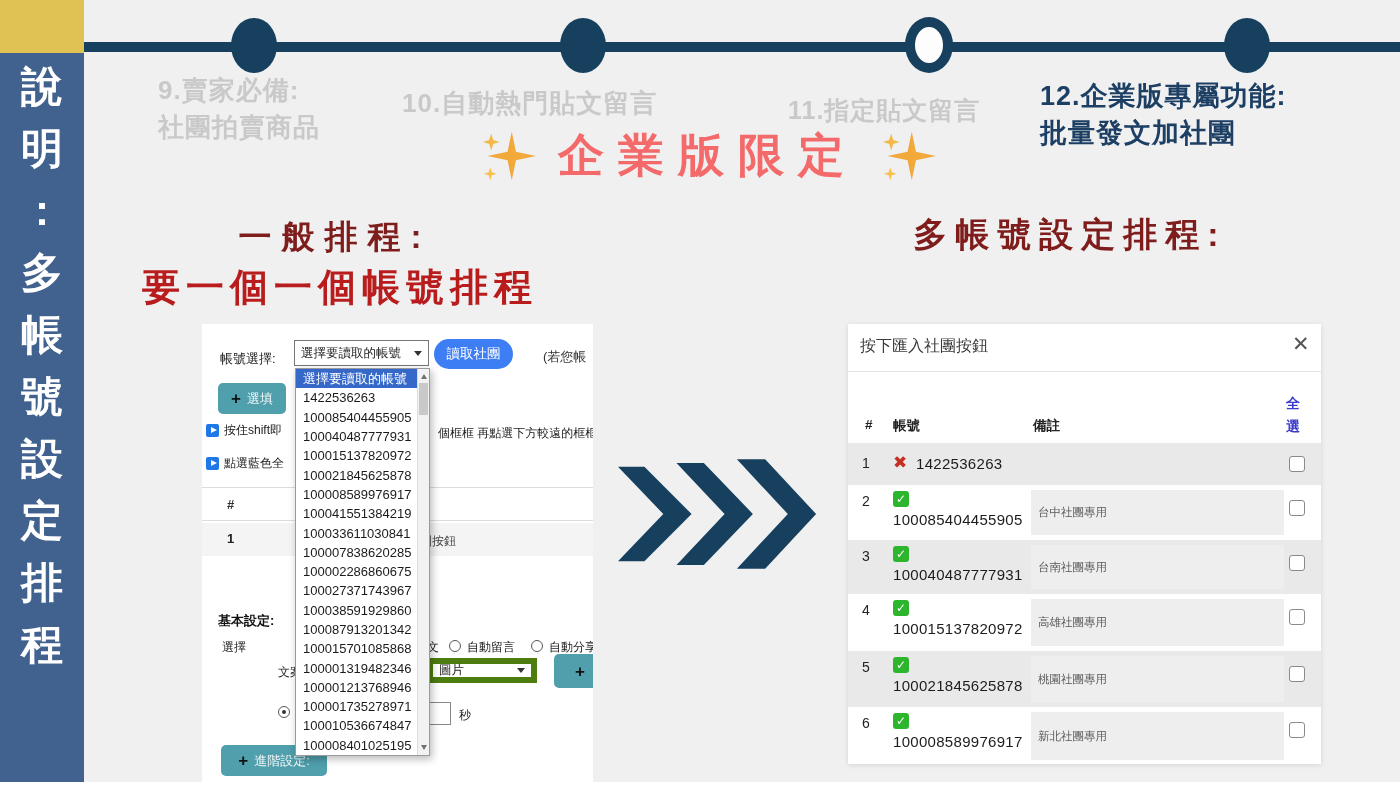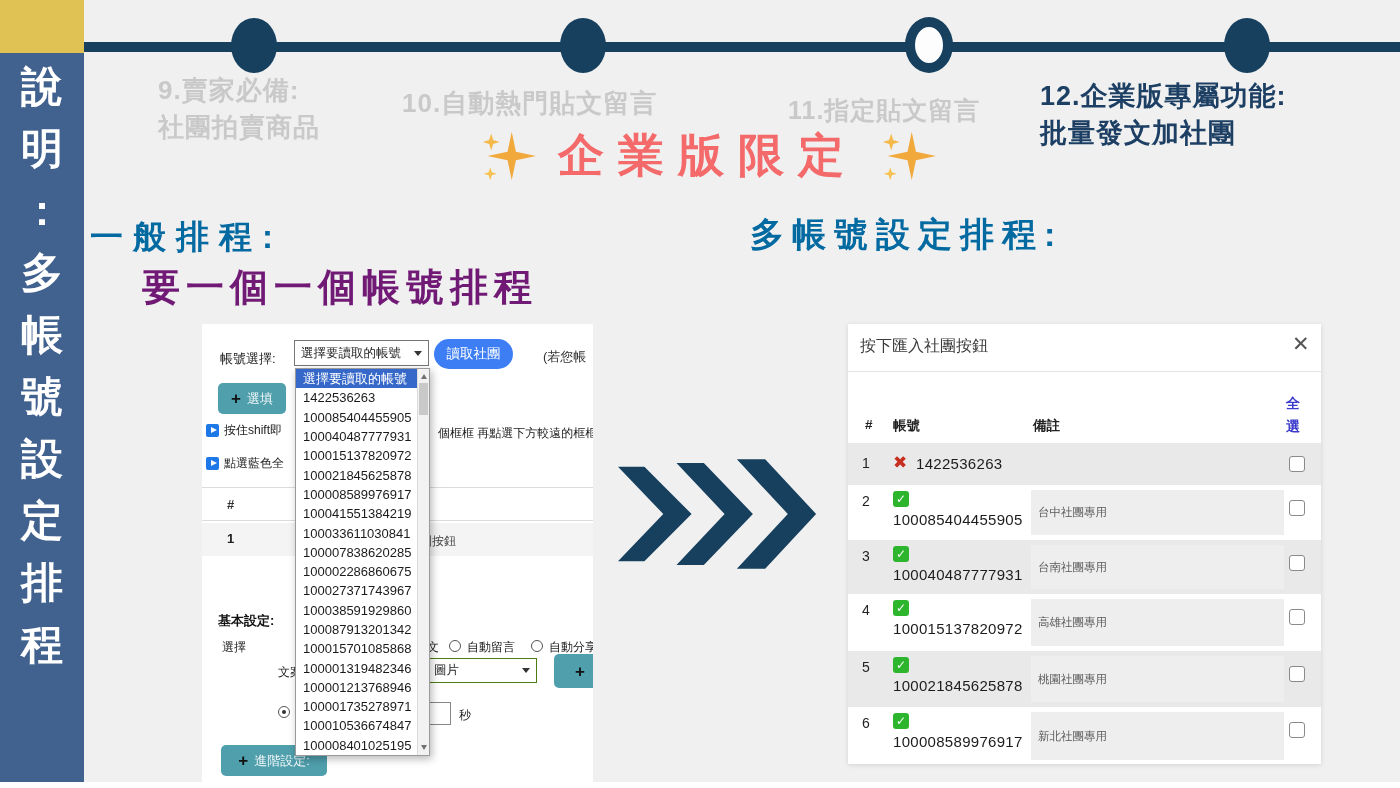--- a/index.html
+++ b/index.html
@@ -21,24 +21,24 @@
   .step.inactive{color:#c9c9c9;}
   .step.active{color:#1c3f63;text-align:left;}
   .step-line{display:block;}
 
   
   .banner{position:absolute;left:452px;top:124px;width:512px;height:64px;display:flex;
           align-items:center;justify-content:center;gap:22px;}
   .banner-text{color:#f4696a;font-size:46px;font-weight:900;letter-spacing:14px;white-space:nowrap;}
 
   
-  .col-head{position:absolute;text-align:left;font-weight:900;color:#0369a1;white-space:nowrap;}
+  .col-head{position:absolute;text-align:center;font-weight:900;color:#7f1d1d;white-space:nowrap;}
   .col-head.left{left:90px;top:215px;width:490px;font-size:33px;letter-spacing:10px;}
   .col-head.right{left:750px;top:212px;width:640px;font-size:34px;letter-spacing:8px;}
-  .col-sub{position:absolute;text-align:center;font-weight:900;color:#701a75;white-space:nowrap;}
+  .col-sub{position:absolute;text-align:center;font-weight:900;color:#b91c1c;white-space:nowrap;}
   .col-sub.left{left:60px;top:262px;width:560px;font-size:38px;letter-spacing:6px;}
   .col-sub.right{left:730px;top:262px;width:670px;font-size:38px;letter-spacing:3px;}
 
   
   .chevrons{position:absolute;left:618px;top:458px;}
 
   
   .lp{position:absolute;left:202px;top:324px;width:391px;height:464px;background:#ffffff;overflow:hidden;}
   .lp *{box-sizing:border-box;}
   .lp .txt{font-size:13px;color:#222;}
@@ -63,21 +63,21 @@
   .lp-hint2{left:4px;top:131px;}
   .hr{position:absolute;left:0;width:391px;height:1px;background:#dcdcdc;}
   .lp-hash{position:absolute;left:25px;top:173px;font-size:13px;font-weight:700;color:#333;}
   .lp-band{position:absolute;left:0;top:199px;width:391px;height:33px;background:#f4f4f4;}
   .lp-one{position:absolute;left:25px;top:207px;font-size:13px;font-weight:700;color:#222;}
   .lp-rowtext{position:absolute;left:158px;top:209px;font-size:12px;color:#444;white-space:nowrap;}
   .lp-basic{position:absolute;left:16px;top:288px;font-size:13px;font-weight:700;color:#111;}
   .small12{font-size:12px;color:#222;white-space:nowrap;}
   .radio{width:12px;height:12px;border:1.5px solid #555;border-radius:50%;background:#fff;position:absolute;}
   .radio.sel::after{content:"";position:absolute;left:2.5px;top:2.5px;width:4px;height:4px;border-radius:50%;background:#333;}
-  .lp-file-select{position:absolute;left:225px;top:334px;width:110px;height:25px;border:1px solid #4d7c0f;
+  .lp-file-select{position:absolute;left:225px;top:334px;width:110px;height:25px;border:6px solid #4d7c0f;
                   background:#fff;display:flex;align-items:center;padding:0 6px;font-size:12.5px;color:#222;}
   .lp-plus2{position:absolute;left:352px;top:330px;width:52px;height:34px;}
   .mini-input{position:absolute;left:222px;top:378px;width:27px;height:23px;border:1px solid #888;background:#fff;}
   .lp-adv-btn{position:absolute;left:19px;top:421px;width:106px;height:31px;}
   
   .lp-dd{position:absolute;left:93px;top:44px;width:135px;height:388px;background:#fff;
          border:1px solid #9a9a9a;box-shadow:2px 3px 8px rgba(0,0,0,.28);z-index:10;display:flex;flex-direction:column;}
   .dd-opt{flex:1;display:flex;align-items:center;padding-left:7px;font-size:13px;color:#1b1b1b;white-space:nowrap;overflow:hidden;}
   .dd-opt.hl{background:#3668c9;color:#fff;}
   .dd-scroll{position:absolute;right:0;top:0;bottom:0;width:12px;background:#f2f2f2;border-left:1px solid #dcdcdc;}

